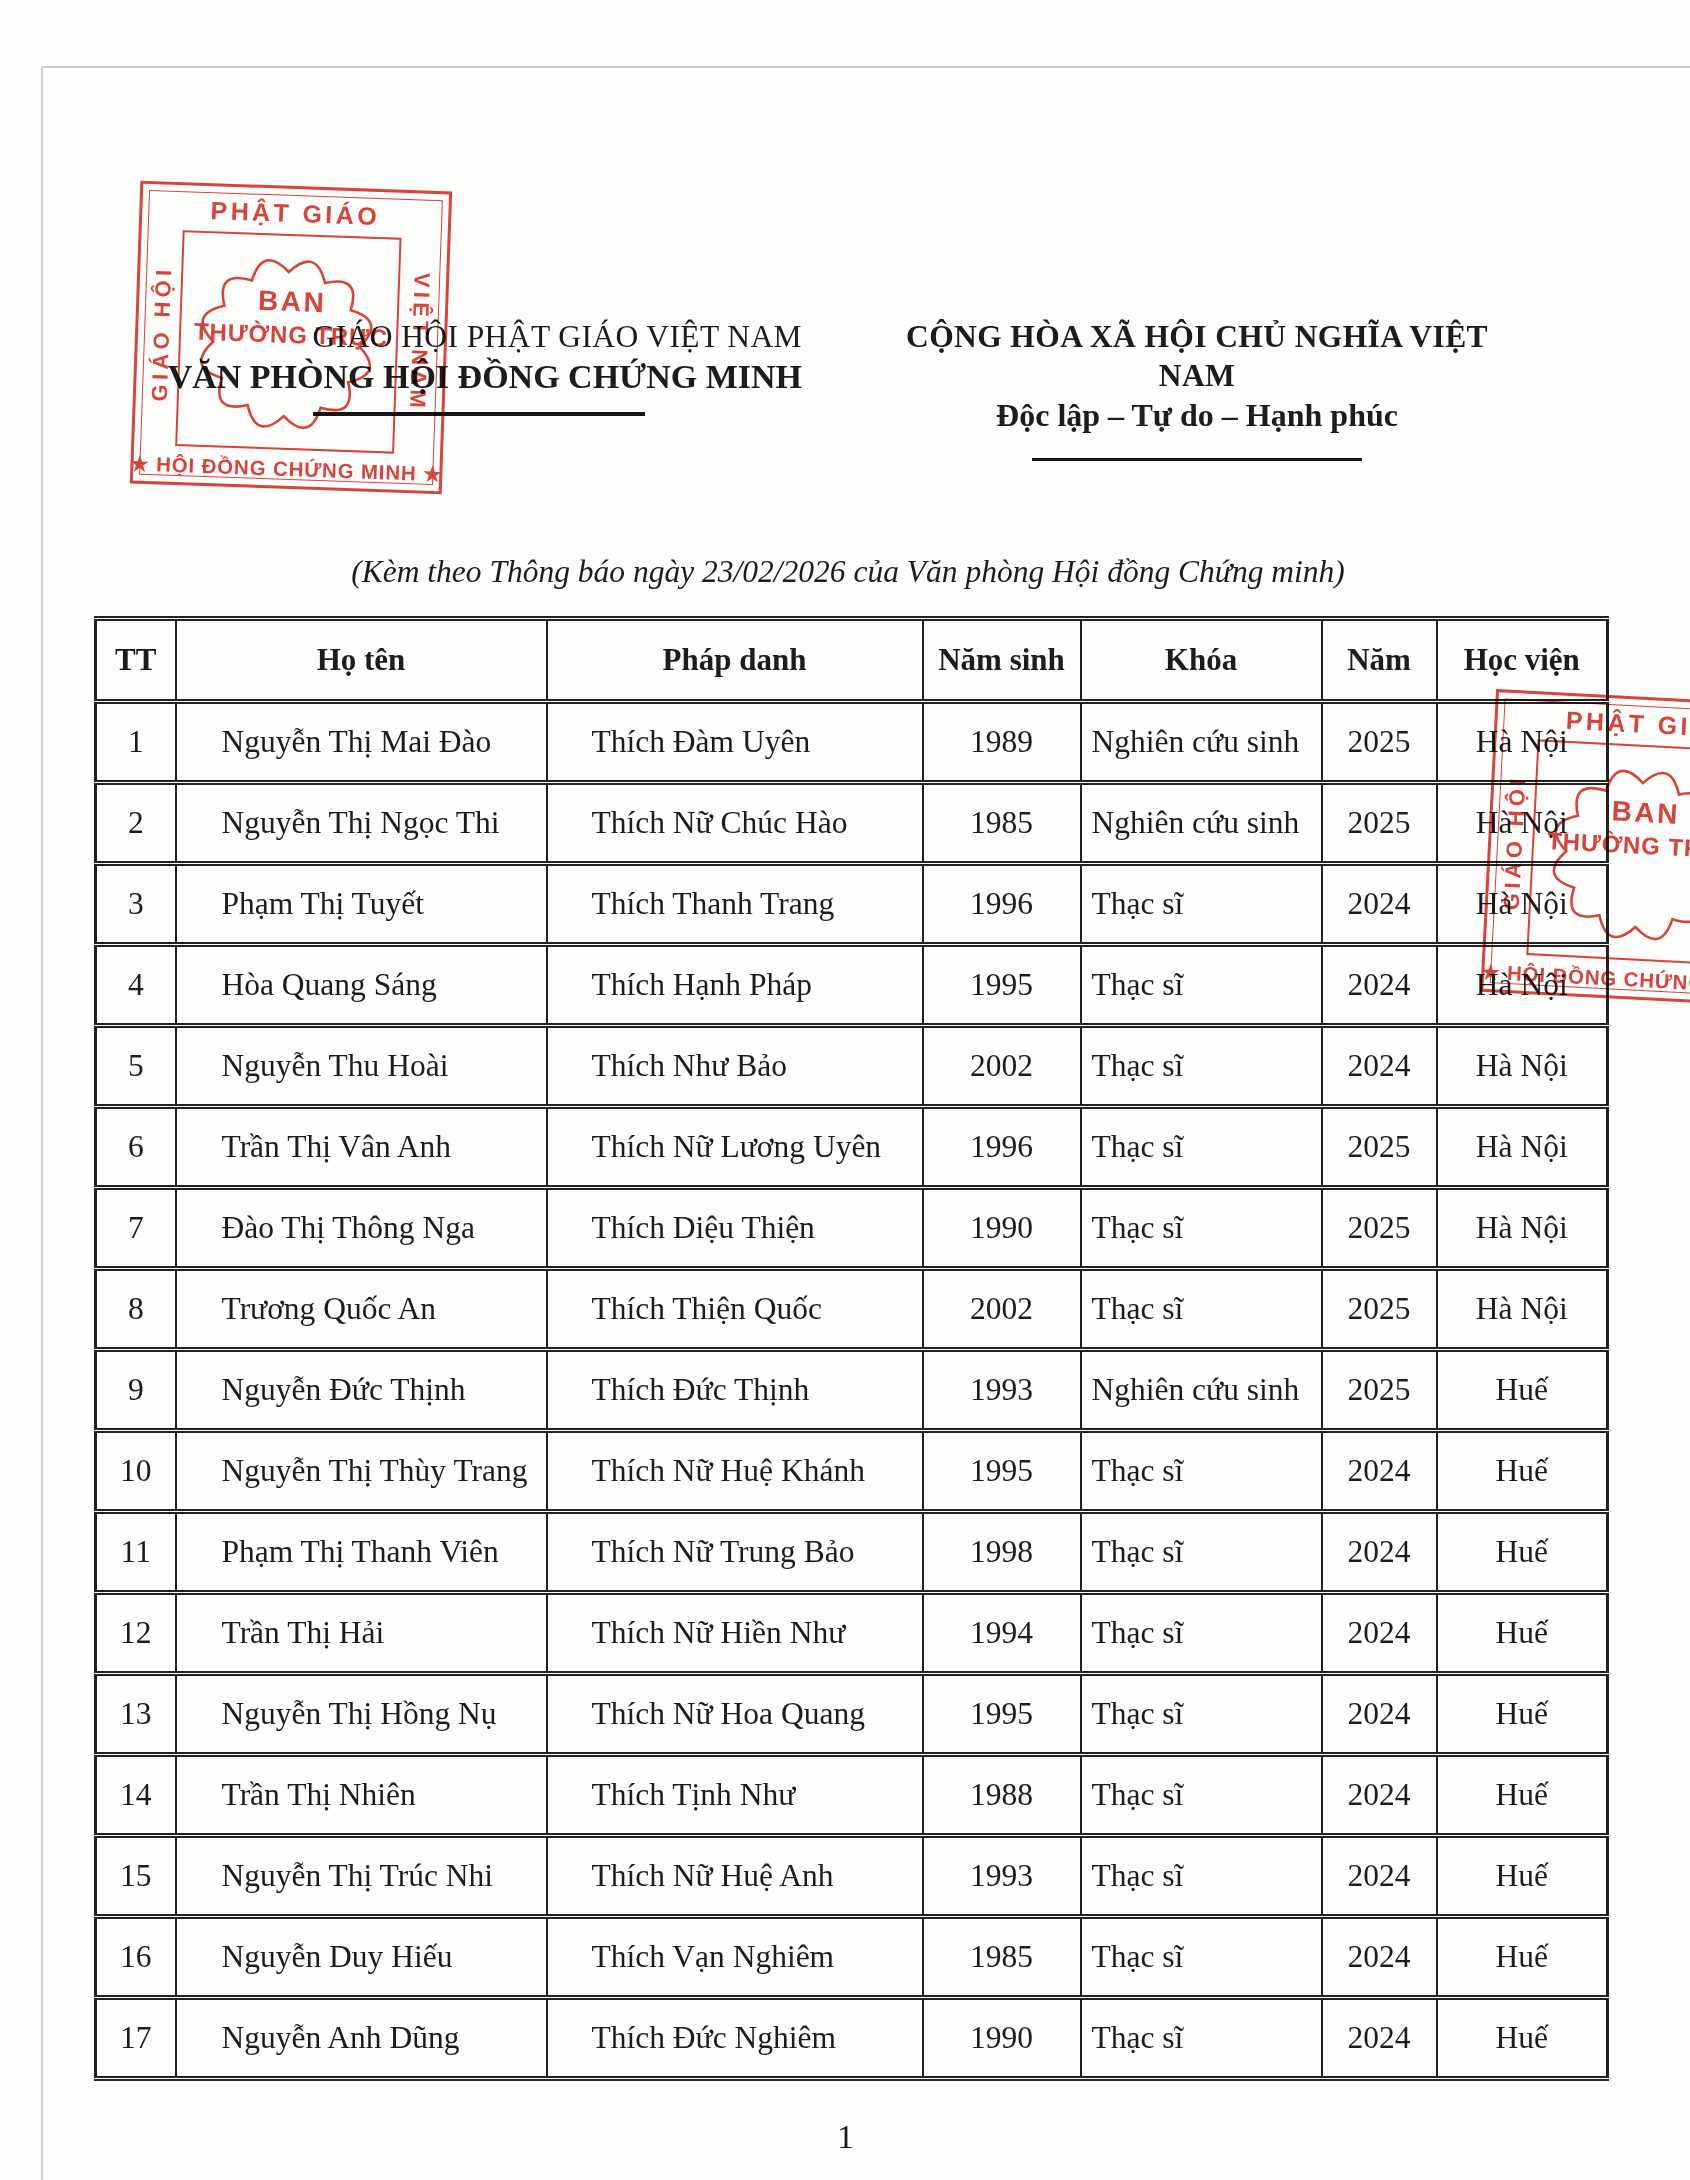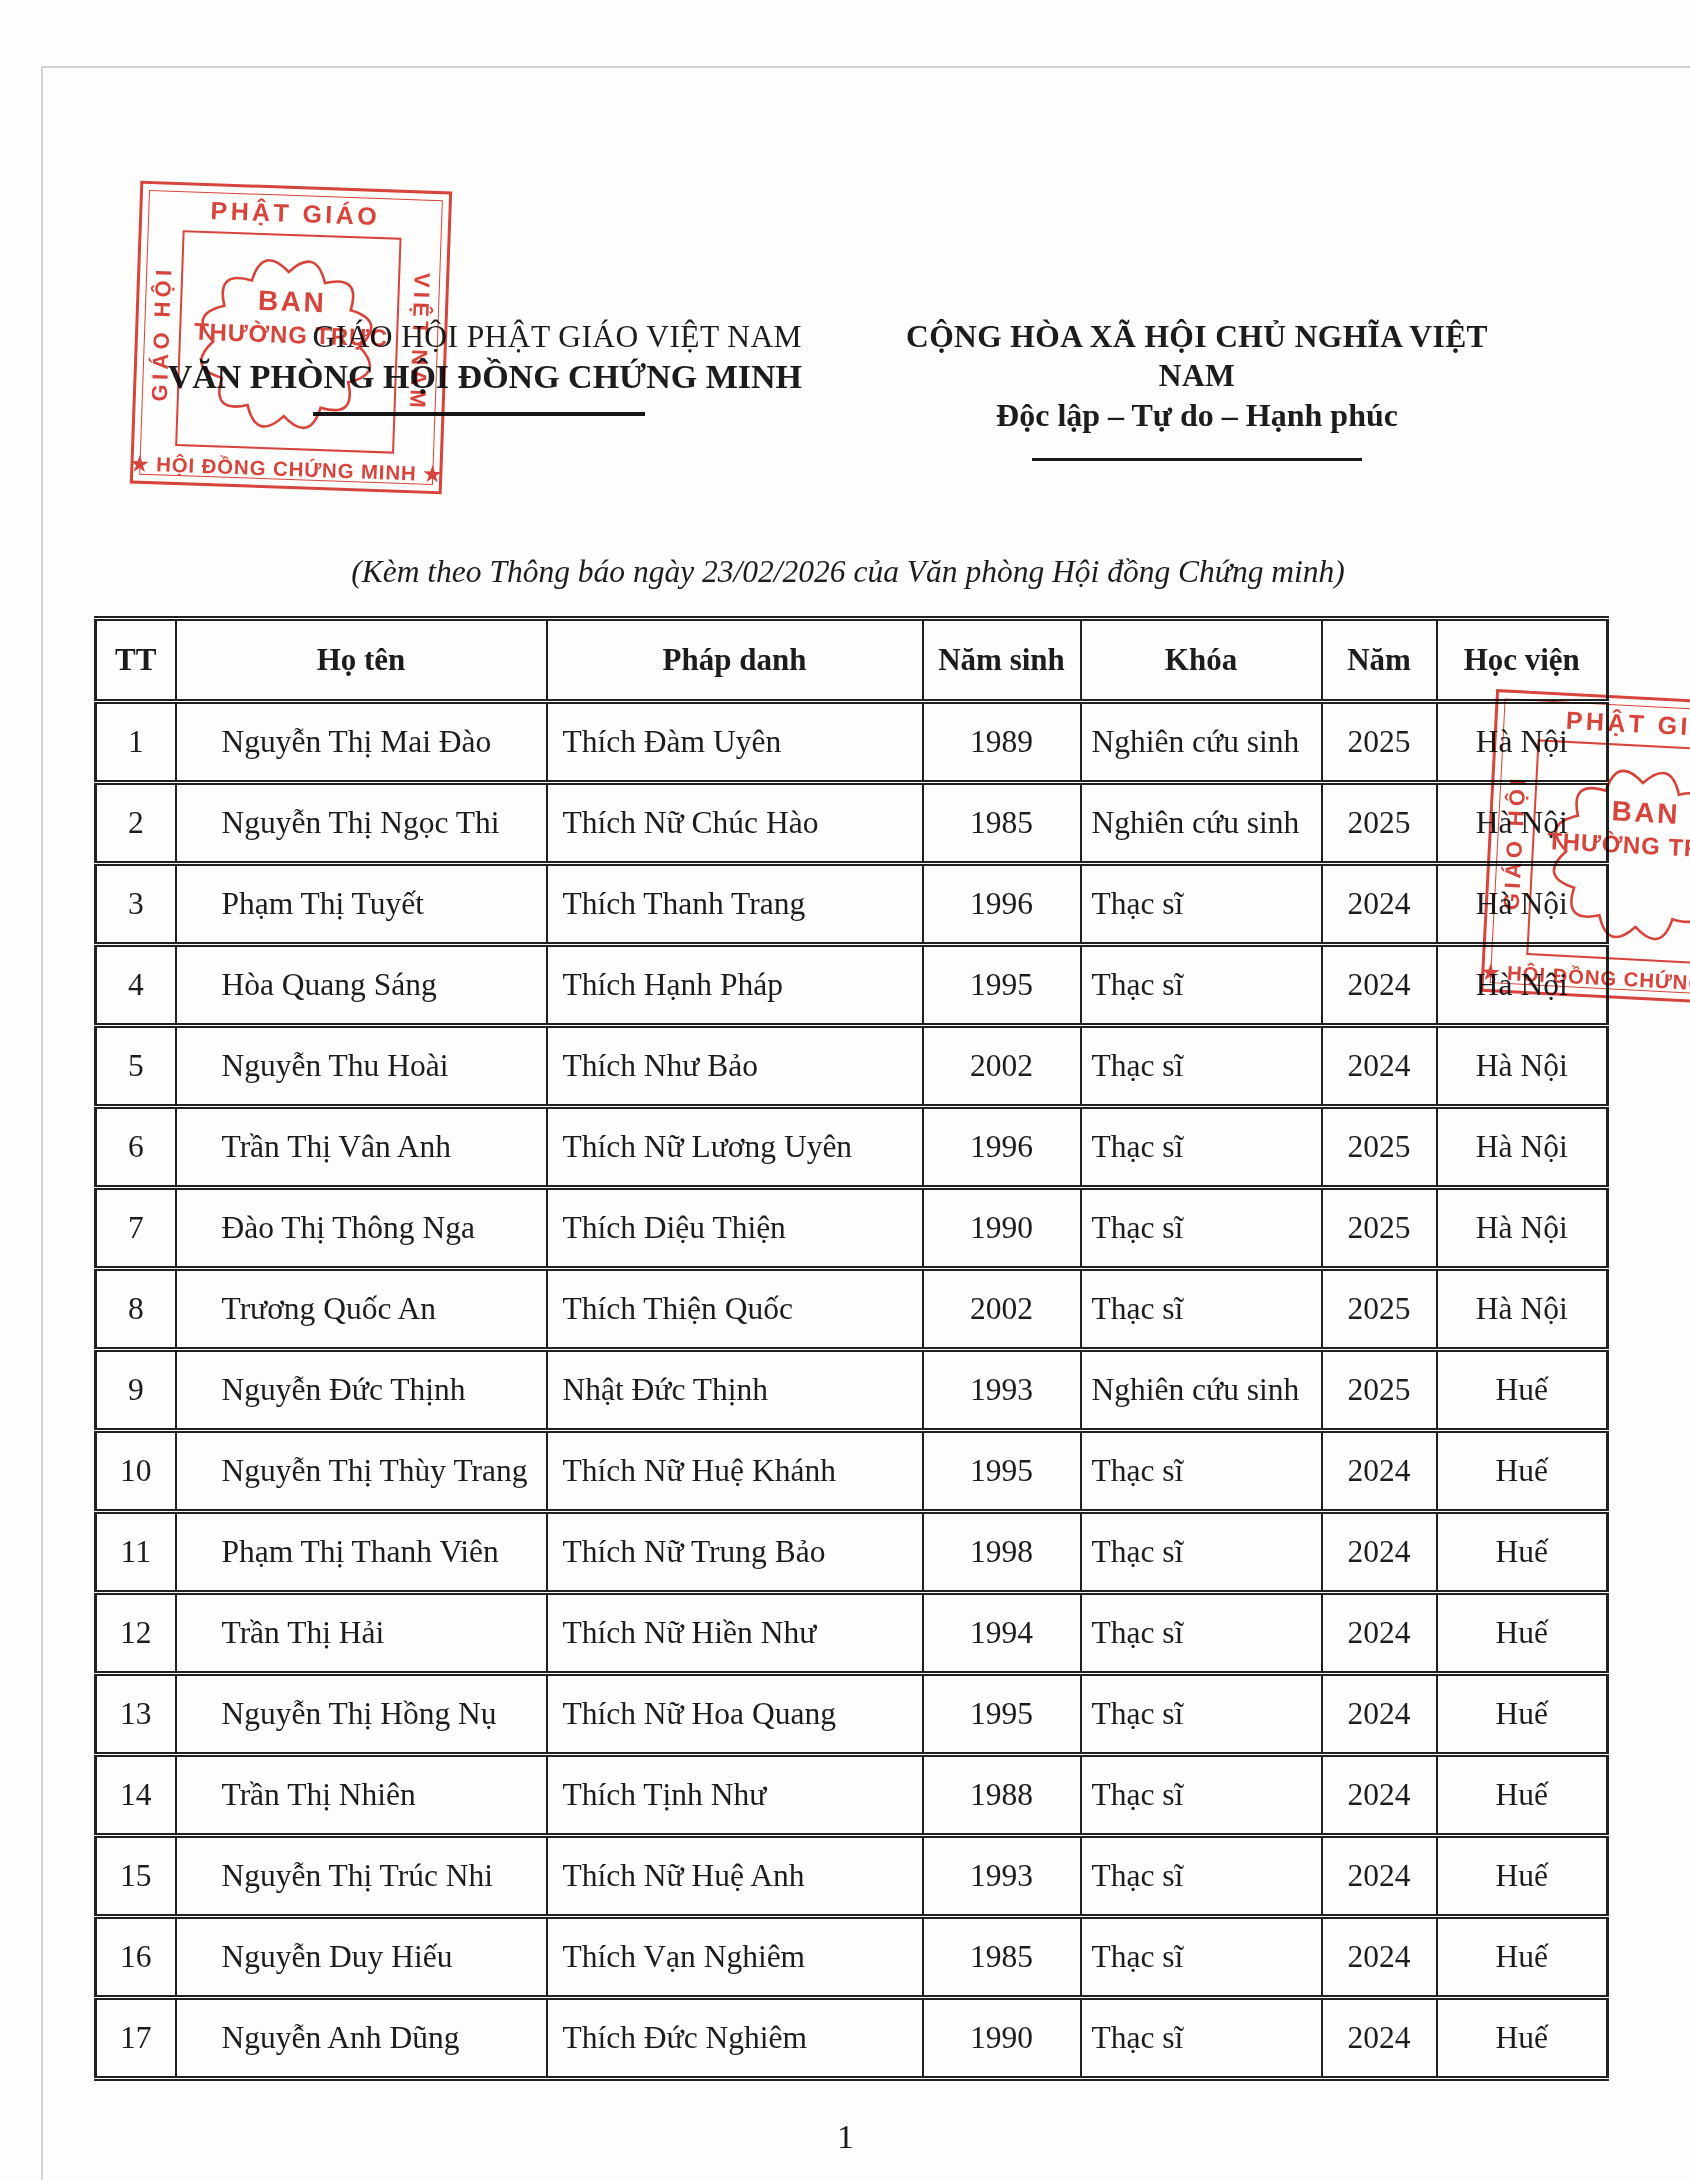--- a/index.html
+++ b/index.html
@@ -52,21 +52,21 @@
   .tbl th,.tbl td{
     border-left:2.6px solid #212121;border-right:2.6px solid #212121;
     border-top:5.1px double #212121;border-bottom:5.1px double #212121;
     padding:0;overflow:hidden;
   }
   .tbl{border:3.4px solid #212121;}
   .tbl th{height:78px;font-weight:700;font-size:31px;line-height:34px;text-align:center;vertical-align:middle;}
   .tbl td{height:76px;vertical-align:middle;}
   td.c-tt,td.c-ns,td.c-nam,td.c-hv{text-align:center;}
   td.c-ht{padding-left:45px;}
-  td.c-pd{padding-left:15px;}
+  td.c-pd{padding-left:44px;}
   td.c-kh{padding-left:10px;}
 
   
   .page-num{
     position:absolute;left:0;top:2118px;width:1691px;
     text-align:center;font-size:34px;
   }
 
   
   .stamp{
@@ -204,21 +204,21 @@
       <td class="c-ht">Trương Quốc An</td>
       <td class="c-pd">Thích Thiện Quốc</td>
       <td class="c-ns">2002</td>
       <td class="c-kh">Thạc sĩ</td>
       <td class="c-nam">2025</td>
       <td class="c-hv">Hà Nội</td>
     </tr>
         <tr>
       <td class="c-tt">9</td>
       <td class="c-ht">Nguyễn Đức Thịnh</td>
-      <td class="c-pd">Nhật Đức Thịnh</td>
+      <td class="c-pd">Thích Đức Thịnh</td>
       <td class="c-ns">1993</td>
       <td class="c-kh">Nghiên cứu sinh</td>
       <td class="c-nam">2025</td>
       <td class="c-hv">Huế</td>
     </tr>
         <tr>
       <td class="c-tt">10</td>
       <td class="c-ht">Nguyễn Thị Thùy Trang</td>
       <td class="c-pd">Thích Nữ Huệ Khánh</td>
       <td class="c-ns">1995</td>

